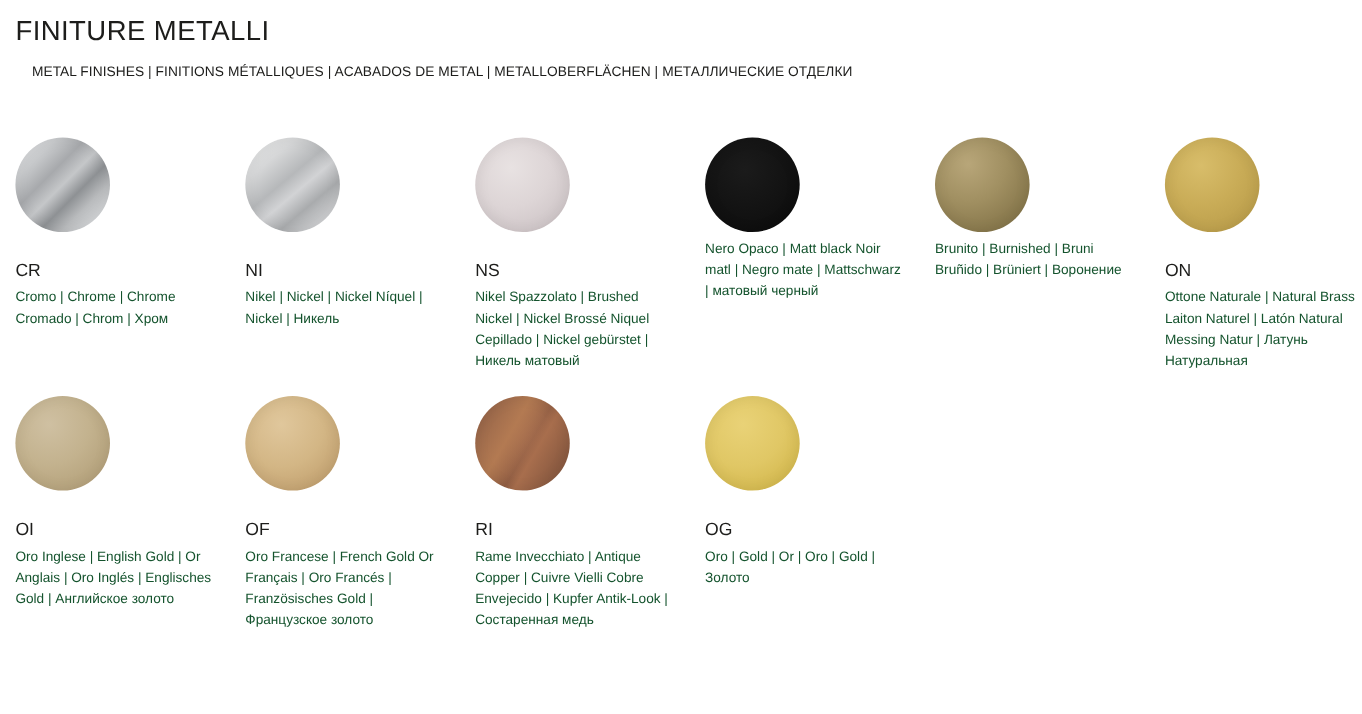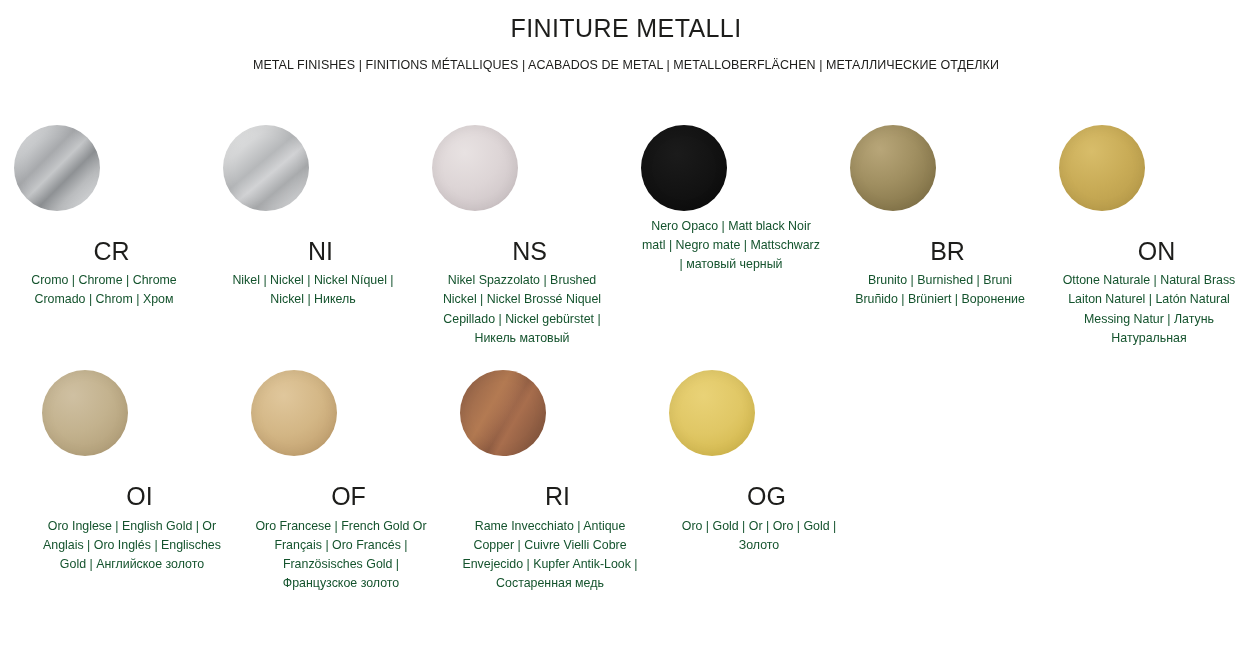--- a/index.html
+++ b/index.html
@@ -13,21 +13,20 @@
     font-family: "Liberation Sans", sans-serif;
     color: #1a1a1a;
     overflow: hidden;
   }
   .page {
     position: relative;
     width: 1238px;
     height: 601px;
     box-sizing: border-box;
     padding: 14px 0 0 14px;
-    text-align: center;
   }
   .title {
     font-size: 25px;
     font-weight: 400;
     letter-spacing: 0.4px;
     color: #1d1d1b;
     margin: 0 0 4px 0;
     line-height: 1.15;
   }
   .subtitle {
@@ -41,21 +40,20 @@
   .grid {
     margin-top: 52px;
   }
   .row {
     display: flex;
     flex-direction: row;
     align-items: flex-start;
   }
   .row.second {
     margin-top: 22px;
-    margin-left: 28px;
   }
   .cell {
     width: 209px;
     flex: 0 0 209px;
     box-sizing: border-box;
     padding-right: 14px;
   }
   .swatch {
     width: 86px;
     height: 86px;
@@ -64,21 +62,21 @@
     overflow: hidden;
   }
   .swatch::after {
     content: "";
     position: absolute;
     inset: 0;
     border-radius: 50%;
     box-shadow: inset 0 0 14px rgba(0,0,0,0.07);
   }
   .code {
-    font-size: 25px;
+    font-size: 16px;
     font-weight: 400;
     color: #1d1d1b;
     margin-top: 27px;
     line-height: 1.1;
   }
   .desc {
     font-size: 12.4px;
     line-height: 1.55;
     color: #14532d;
     margin-top: 6px;
@@ -160,21 +158,20 @@
         <div class="desc">Nikel Spazzolato | Brushed Nickel | Nickel Brossé Niquel Cepillado | Nickel gebürstet | Никель матовый</div>
       </div>
 
       <div class="cell">
         <div class="swatch sw-no"></div>
         <div class="desc">Nero Opaco | Matt black Noir matl | Negro mate | Mattschwarz | матовый черный</div>
       </div>
 
       <div class="cell">
         <div class="swatch sw-br"></div>
-        <div class="code">BR</div>
         <div class="desc">Brunito | Burnished | Bruni Bruñido | Brüniert | Воронение</div>
       </div>
 
       <div class="cell">
         <div class="swatch sw-on"></div>
         <div class="code">ON</div>
         <div class="desc">Ottone Naturale | Natural Brass Laiton Naturel | Latón Natural Messing Natur | Латунь Натуральная</div>
       </div>
 
     </div>

